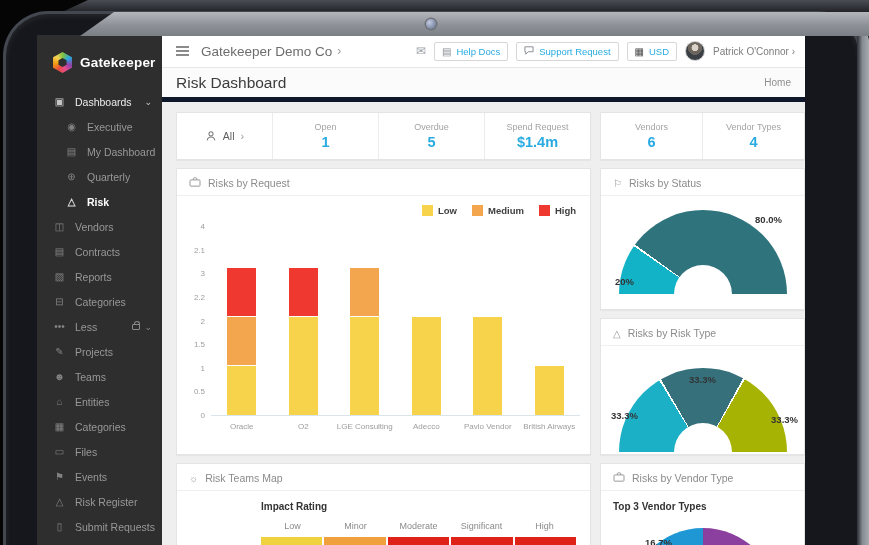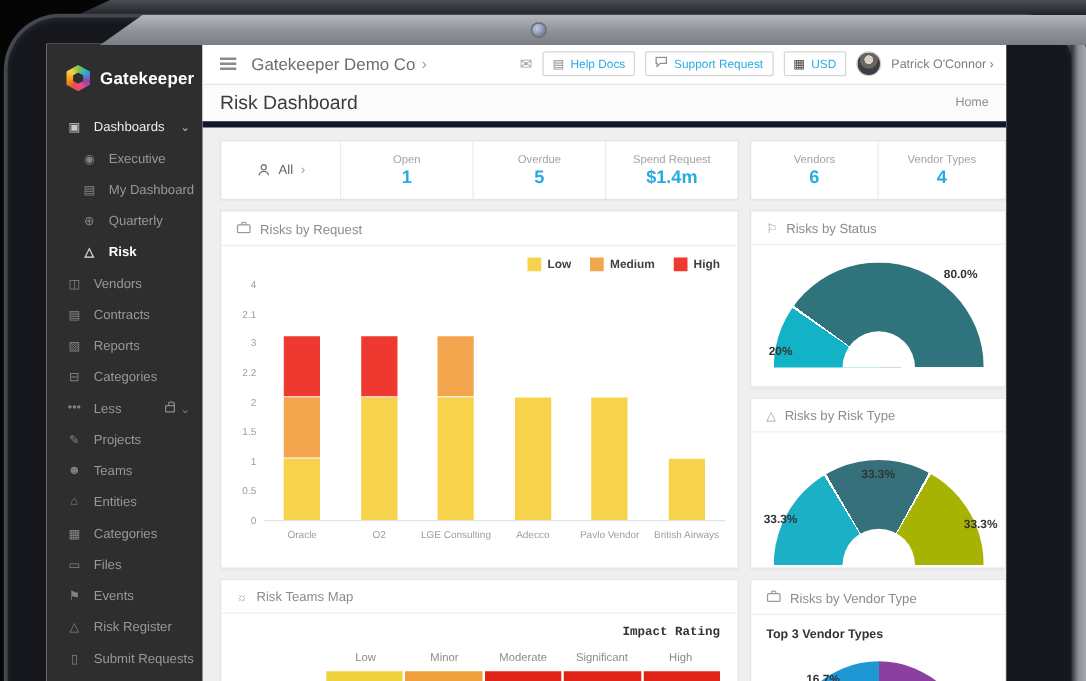--- a/index.html
+++ b/index.html
@@ -119,21 +119,21 @@
   #status-area .dn-label.l0{left:14px;top:66px;}
   #status-area .dn-label.l1{right:22px;top:4px;}
   #risktype-area .semi{margin-top:22px;}
   #risktype-area .dn-label.l0{left:10px;top:42px;}
   #risktype-area .dn-label.l1{left:50%;transform:translateX(-50%);top:6px;}
   #risktype-area .dn-label.l2{right:6px;top:46px;}
 
   
   #panel-heat{flex:1;min-height:120px;}
   .heat-body{padding:10px 14px 0 0;}
-  .impact-title{margin-left:84px;text-align:right;font-size:10px;font-weight:bold;color:#333;font-family:Liberation Mono, monospace;}
+  .impact-title{margin-left:84px;text-align:left;font-size:10px;font-weight:bold;color:#333;}
   .heat-cols{display:flex;margin-left:84px;margin-top:9px;}
   .heat-cols span{flex:1;text-align:center;font-size:9px;color:#8a8a8a;}
   .heat-cells{display:flex;gap:2px;margin-left:84px;margin-top:6px;}
   .heat-cells div{flex:1;height:16px;}
 
   
   #panel-vendortype{flex:1;min-height:120px;}
   .vt-body{position:relative;padding:10px 12px 0;height:100%;}
   .vt-subtitle{font-size:10px;font-weight:bold;color:#333;}
   .pie{width:150px;height:150px;border-radius:50%;margin:16px auto 0;}

